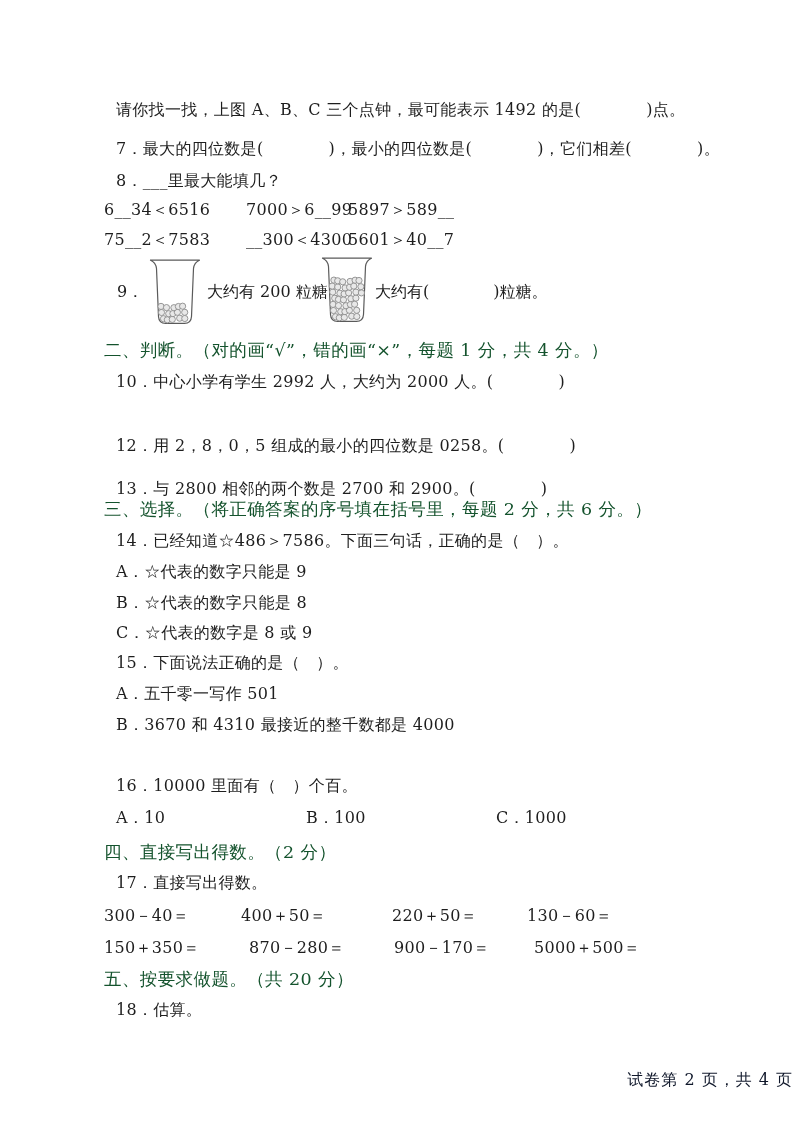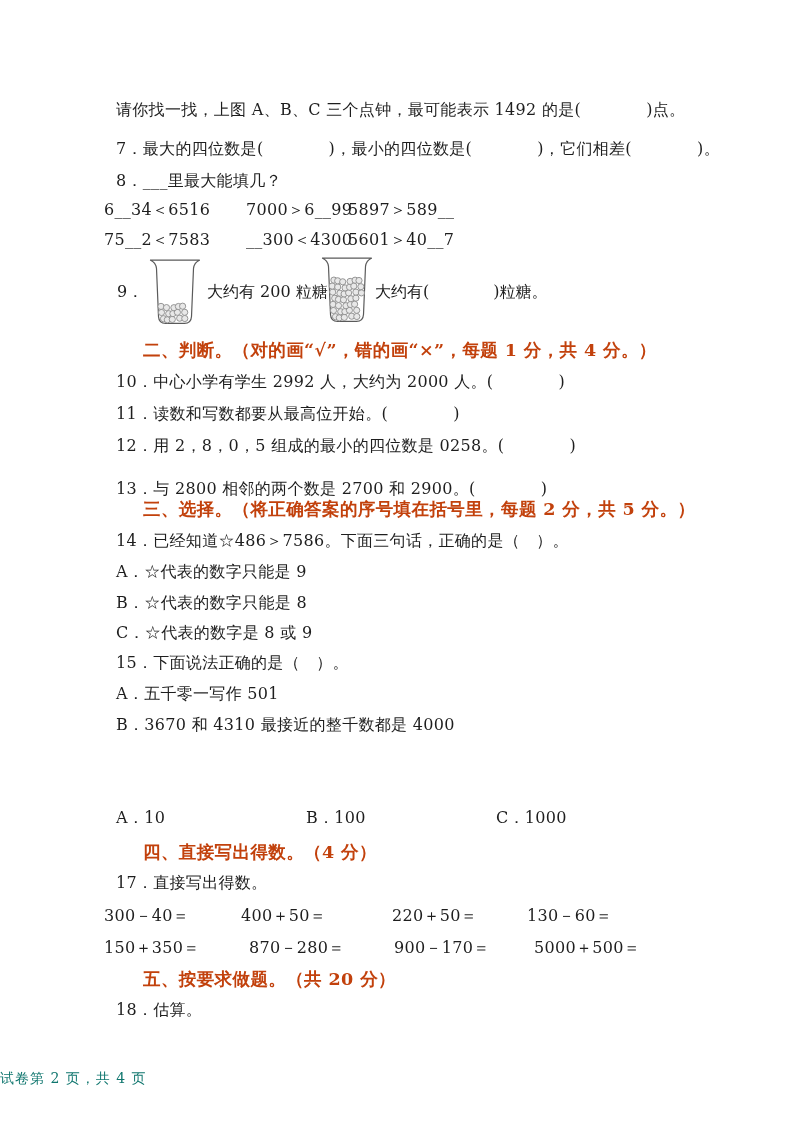--- a/index.html
+++ b/index.html
@@ -3,29 +3,29 @@
 <meta charset="utf-8">
 <style>
   html,body{margin:0;padding:0;background:#ffffff;}
   .page{
     position:relative;width:793px;height:1122px;background:#ffffff;
     font-family:"DejaVu Serif","Liberation Serif",serif;
     color:#1e1e1e;overflow:hidden;
   }
   .line{position:absolute;left:104px;font-size:16px;white-space:pre;letter-spacing:0.3px;}
   .indent{padding-left:12px;}
-  .heading{font-weight:700;font-size:17.5px;letter-spacing:0.4px;color:#c2410c;margin-left:39px;}
+  .heading{font-weight:400;font-size:17.5px;letter-spacing:0.4px;color:#14532d;}
   .col{position:absolute;top:0;white-space:pre;}
   .q9{position:absolute;left:104px;top:252px;width:620px;height:80px;}
   .q9 .t{position:absolute;top:30px;font-size:16px;white-space:pre;}
   .q9 svg{position:absolute;}
   .bk-outline{fill:none;stroke:#5a5a5a;stroke-width:1.2;stroke-linejoin:round;stroke-linecap:round;}
   .granules circle{fill:#e8e8e8;stroke:#8c8c8c;stroke-width:0.9;}
-  .footer{position:absolute;top:1070px;left:0;width:100%;text-align:left;
-    font-size:14px;color:#0f766e;letter-spacing:1px;}
+  .footer{position:absolute;top:1070px;left:0;width:100%;text-align:right;
+    font-size:16px;color:#0f172a;letter-spacing:1px;}
 </style>
 </head>
 <body>
 
 <div class="page">
 
   <div class="line indent" style="top:100px">请你找一找，上图 A、B、C 三个点钟，最可能表示 1492 的是(　　　　)点。</div>
 
   <div class="line indent" style="top:139px">7．最大的四位数是(　　　　)，最小的四位数是(　　　　)，它们相差(　　　　)。</div>
 
@@ -107,41 +107,41 @@
           <circle cx="30.1" cy="25.4" r="3.1"></circle>
           <circle cx="35.1" cy="24.2" r="3.1"></circle>
           <circle cx="39.0" cy="24.5" r="3.1"></circle>
         </g>
     </svg>
     <span class="t" style="left:271px">大约有(　　　　)粒糖。</span>
   </div>
 
   <div class="line heading" style="top:338px">二、判断。（对的画“√”，错的画“×”，每题 1 分，共 4 分。）</div>
   <div class="line indent" style="top:372px">10．中心小学有学生 2992 人，大约为 2000 人。(　　　　)</div>
-  <div class="line indent" style="top:404px">11．读数和写数都要从最高位开始。(　　　　)</div>
   <div class="line indent" style="top:436px">12．用 2，8，0，5 组成的最小的四位数是 0258。(　　　　)</div>
   <div class="line indent" style="top:479px">13．与 2800 相邻的两个数是 2700 和 2900。(　　　　)</div>
 
-  <div class="line heading" style="top:497px">三、选择。（将正确答案的序号填在括号里，每题 2 分，共 5 分。）</div>
+  <div class="line heading" style="top:497px">三、选择。（将正确答案的序号填在括号里，每题 2 分，共 6 分。）</div>
   <div class="line indent" style="top:531px">14．已经知道☆486＞7586。下面三句话，正确的是（　）。</div>
   <div class="line indent" style="top:562px">A．☆代表的数字只能是 9</div>
   <div class="line indent" style="top:593px">B．☆代表的数字只能是 8</div>
   <div class="line indent" style="top:623px">C．☆代表的数字是 8 或 9</div>
 
   <div class="line indent" style="top:653px">15．下面说法正确的是（　）。</div>
   <div class="line indent" style="top:684px">A．五千零一写作 501</div>
   <div class="line indent" style="top:715px">B．3670 和 4310 最接近的整千数都是 4000</div>
 
+  <div class="line indent" style="top:776px">16．10000 里面有（　）个百。</div>
   <div class="line" style="top:808px">
     <span class="col" style="left:12px">A．10</span>
     <span class="col" style="left:202px">B．100</span>
     <span class="col" style="left:392px">C．1000</span>
   </div>
 
-  <div class="line heading" style="top:840px">四、直接写出得数。（4 分）</div>
+  <div class="line heading" style="top:840px">四、直接写出得数。（2 分）</div>
   <div class="line indent" style="top:873px">17．直接写出得数。</div>
 
   <div class="line" style="top:906px">
     <span class="col" style="left:0px">300－40＝</span>
     <span class="col" style="left:137px">400＋50＝</span>
     <span class="col" style="left:288px">220＋50＝</span>
     <span class="col" style="left:423px">130－60＝</span>
   </div>
   <div class="line" style="top:938px">
     <span class="col" style="left:0px">150＋350＝</span>

